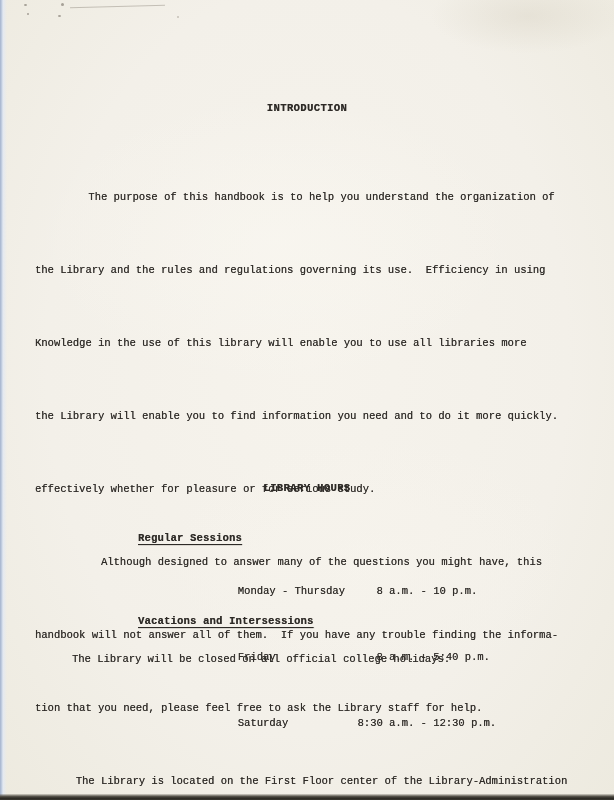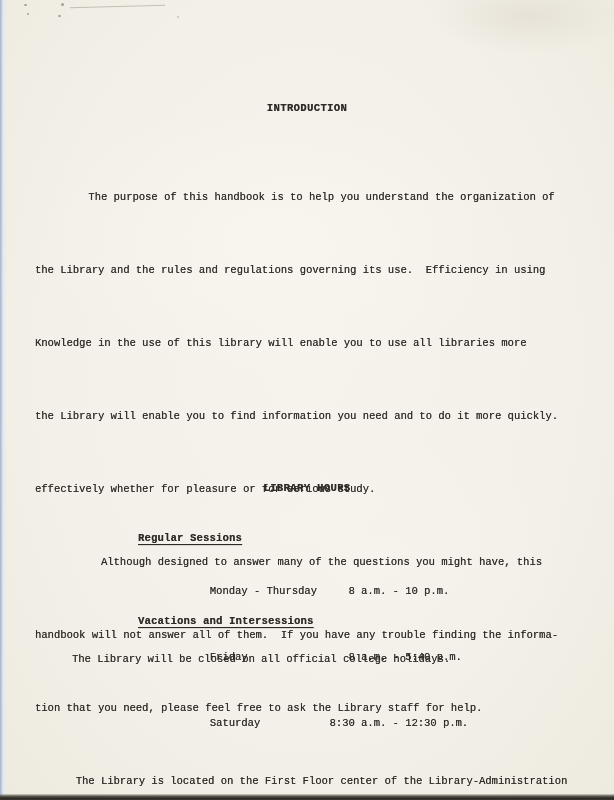--- a/index.html
+++ b/index.html
@@ -31,21 +31,21 @@
   .body-block{left:35px;top:136px;line-height:24.35px;width:545px;}
   .body-block .line{white-space:pre;}
   .body-block .indent{padding-left:28px;text-align:center;}
   .sub-heading{left:112px;font-weight:bold;letter-spacing:0.2px;}
   .underlined{
     text-decoration:underline;
     text-underline-offset:3px;
     text-decoration-thickness:1.3px;
   }
   .hours-block{left:172px;line-height:13.2px;}
-  .day-col{display:inline-block;width:19ch;white-space:pre;}
+  .day-col{display:inline-block;width:19ch;white-space:pre;margin-left:28px;}
   .time-col{white-space:pre;}
   .note-line{left:72px;}
   
   .scan-edge-left{
     position:absolute;left:0;top:0;bottom:0;width:7px;
     background:linear-gradient(90deg,#a3b2cc 0,#c8d3e4 2px,#e4e9f1 3px,rgba(244,241,234,0) 7px);
   }
   .scan-edge-bottom{
     position:absolute;left:0;right:0;bottom:0;height:6px;
     background:linear-gradient(180deg,rgba(120,115,105,0.2) 0,#59564d 38%,#2b2923 70%,#3a3831 100%);

